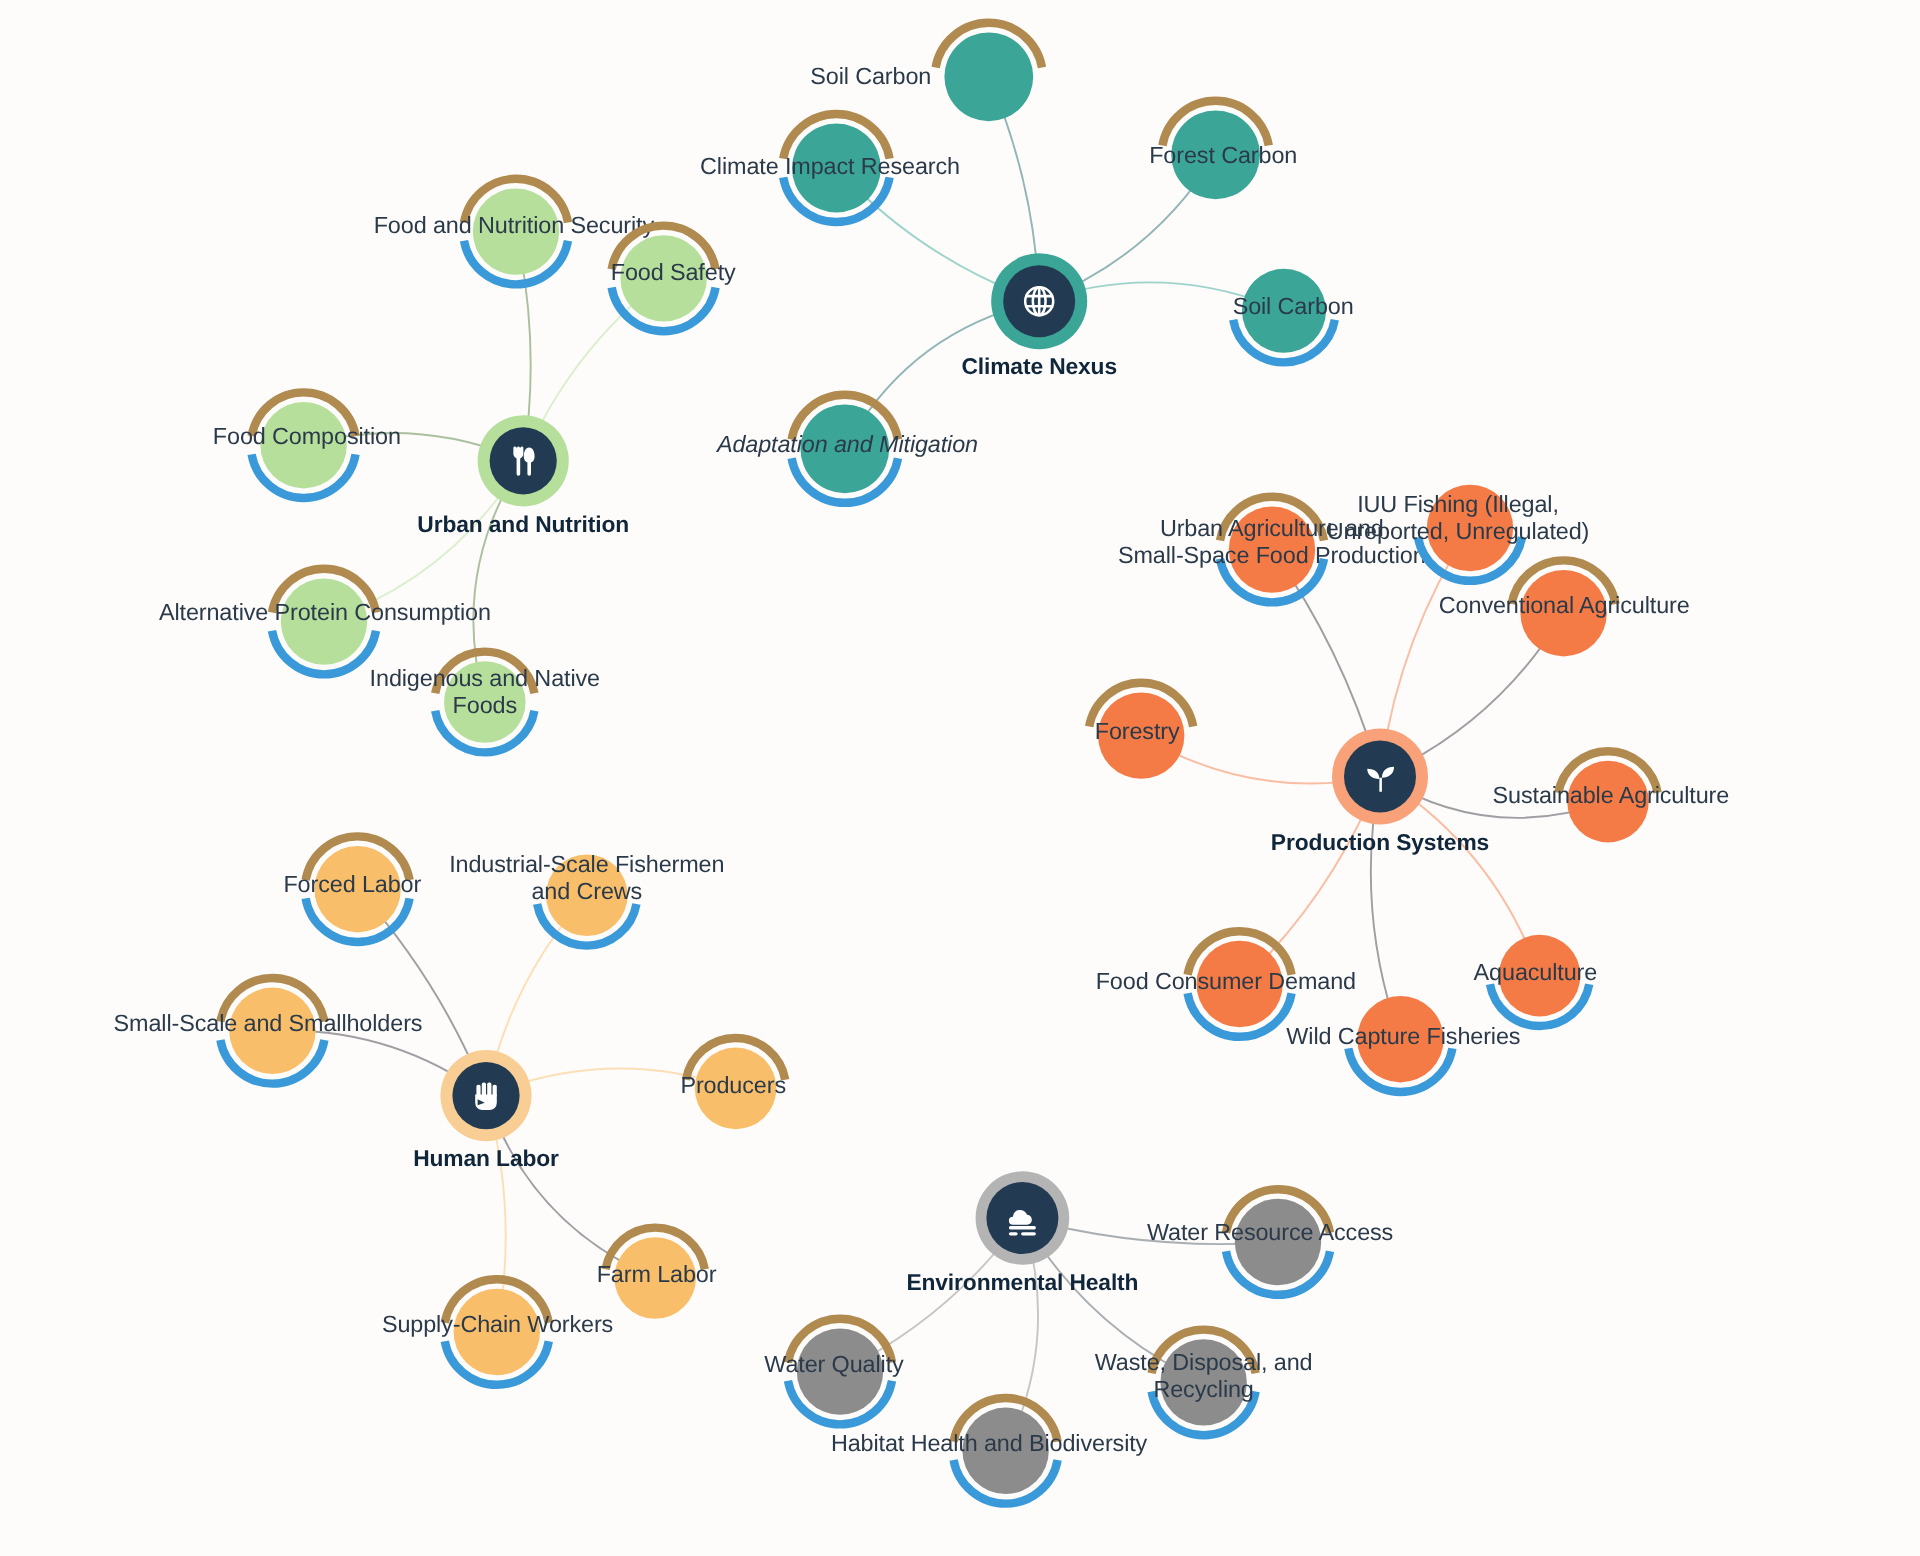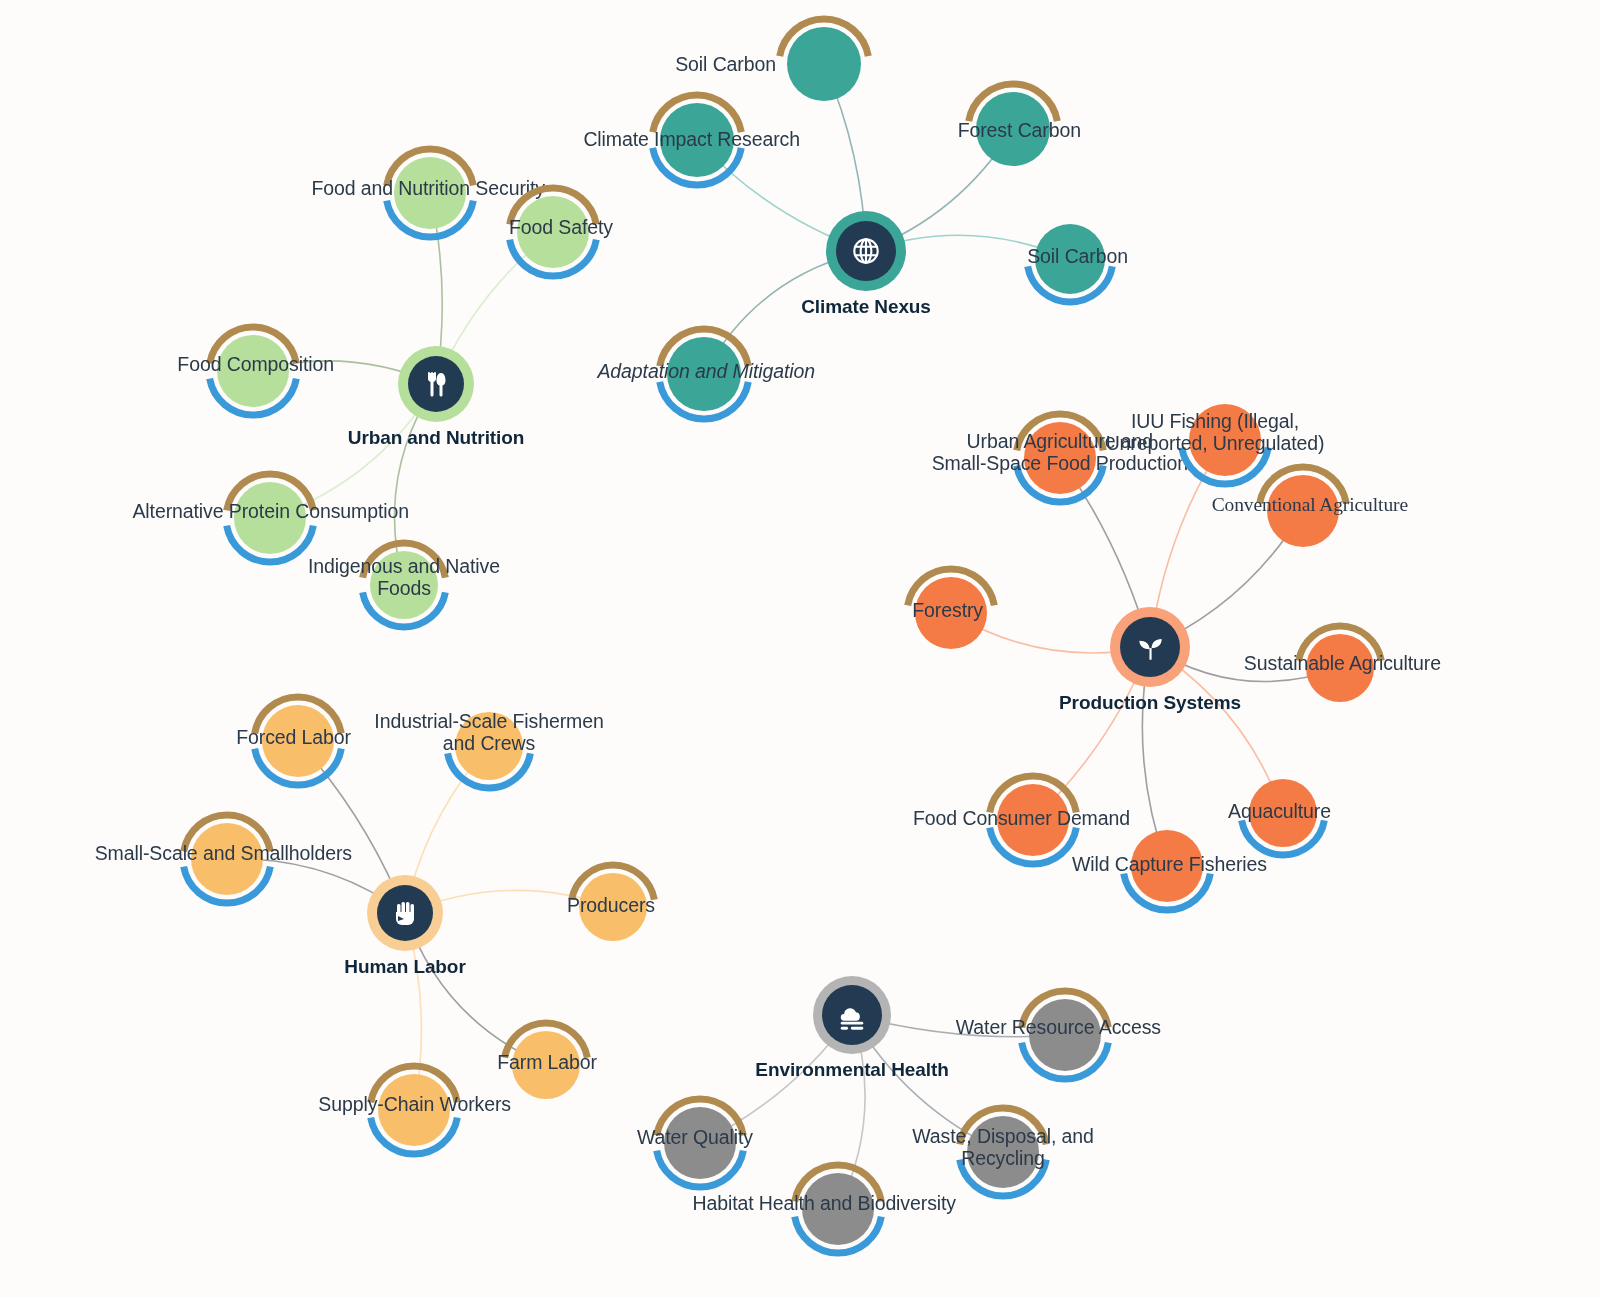--- a/index.html
+++ b/index.html
@@ -250,21 +250,21 @@
         <div class="node-disc" style="width:72px;height:72px;background:#F47B45"></div>
       </div>
       <div class="node-label lbl-center" style="left: 1215px; top: 432px; text-align: center;">IUU Fishing (Illegal,
 Unreported, Unregulated)</div>
       <div class="node" style="left: 1303px; top: 511px; width: 98px; height: 98px;">
         <svg class="node-ring-svg" width="98" height="98" viewBox="0 0 98 98">
           <path d="M 5.668458867462846 41.35948018265506 A 44 44 0 0 1 92.33154113253715 41.35948018265503" fill="none" stroke="#B08A4F" stroke-width="7" stroke-linecap="butt"></path>
         </svg>
         <div class="node-disc" style="width:72px;height:72px;background:#F47B45"></div>
       </div>
-      <div class="node-label lbl-left" style="left: 1408px; top: 505px; font-family: Liberation Serif, serif;">Conventional Agriculture</div>
+      <div class="node-label lbl-left" style="left: 1408px; top: 505px;">Conventional Agriculture</div>
       <div class="node" style="left: 951px; top: 613px; width: 98px; height: 98px;">
         <svg class="node-ring-svg" width="98" height="98" viewBox="0 0 98 98">
           <path d="M 5.668458867462846 41.35948018265506 A 44 44 0 0 1 92.33154113253715 41.35948018265503" fill="none" stroke="#B08A4F" stroke-width="7" stroke-linecap="butt"></path>
         </svg>
         <div class="node-disc" style="width:72px;height:72px;background:#F47B45"></div>
       </div>
       <div class="node-label lbl-left" style="left: 983px; top: 610px;">Forestry</div>
       <div class="node" style="left: 1340px; top: 668px; width: 94px; height: 94px;">
         <svg class="node-ring-svg" width="94" height="94" viewBox="0 0 94 94">
           <path d="M 5.638074373487264 39.70677653798892 A 42 42 0 0 1 88.36192562651273 39.70677653798889" fill="none" stroke="#B08A4F" stroke-width="7" stroke-linecap="butt"></path>

